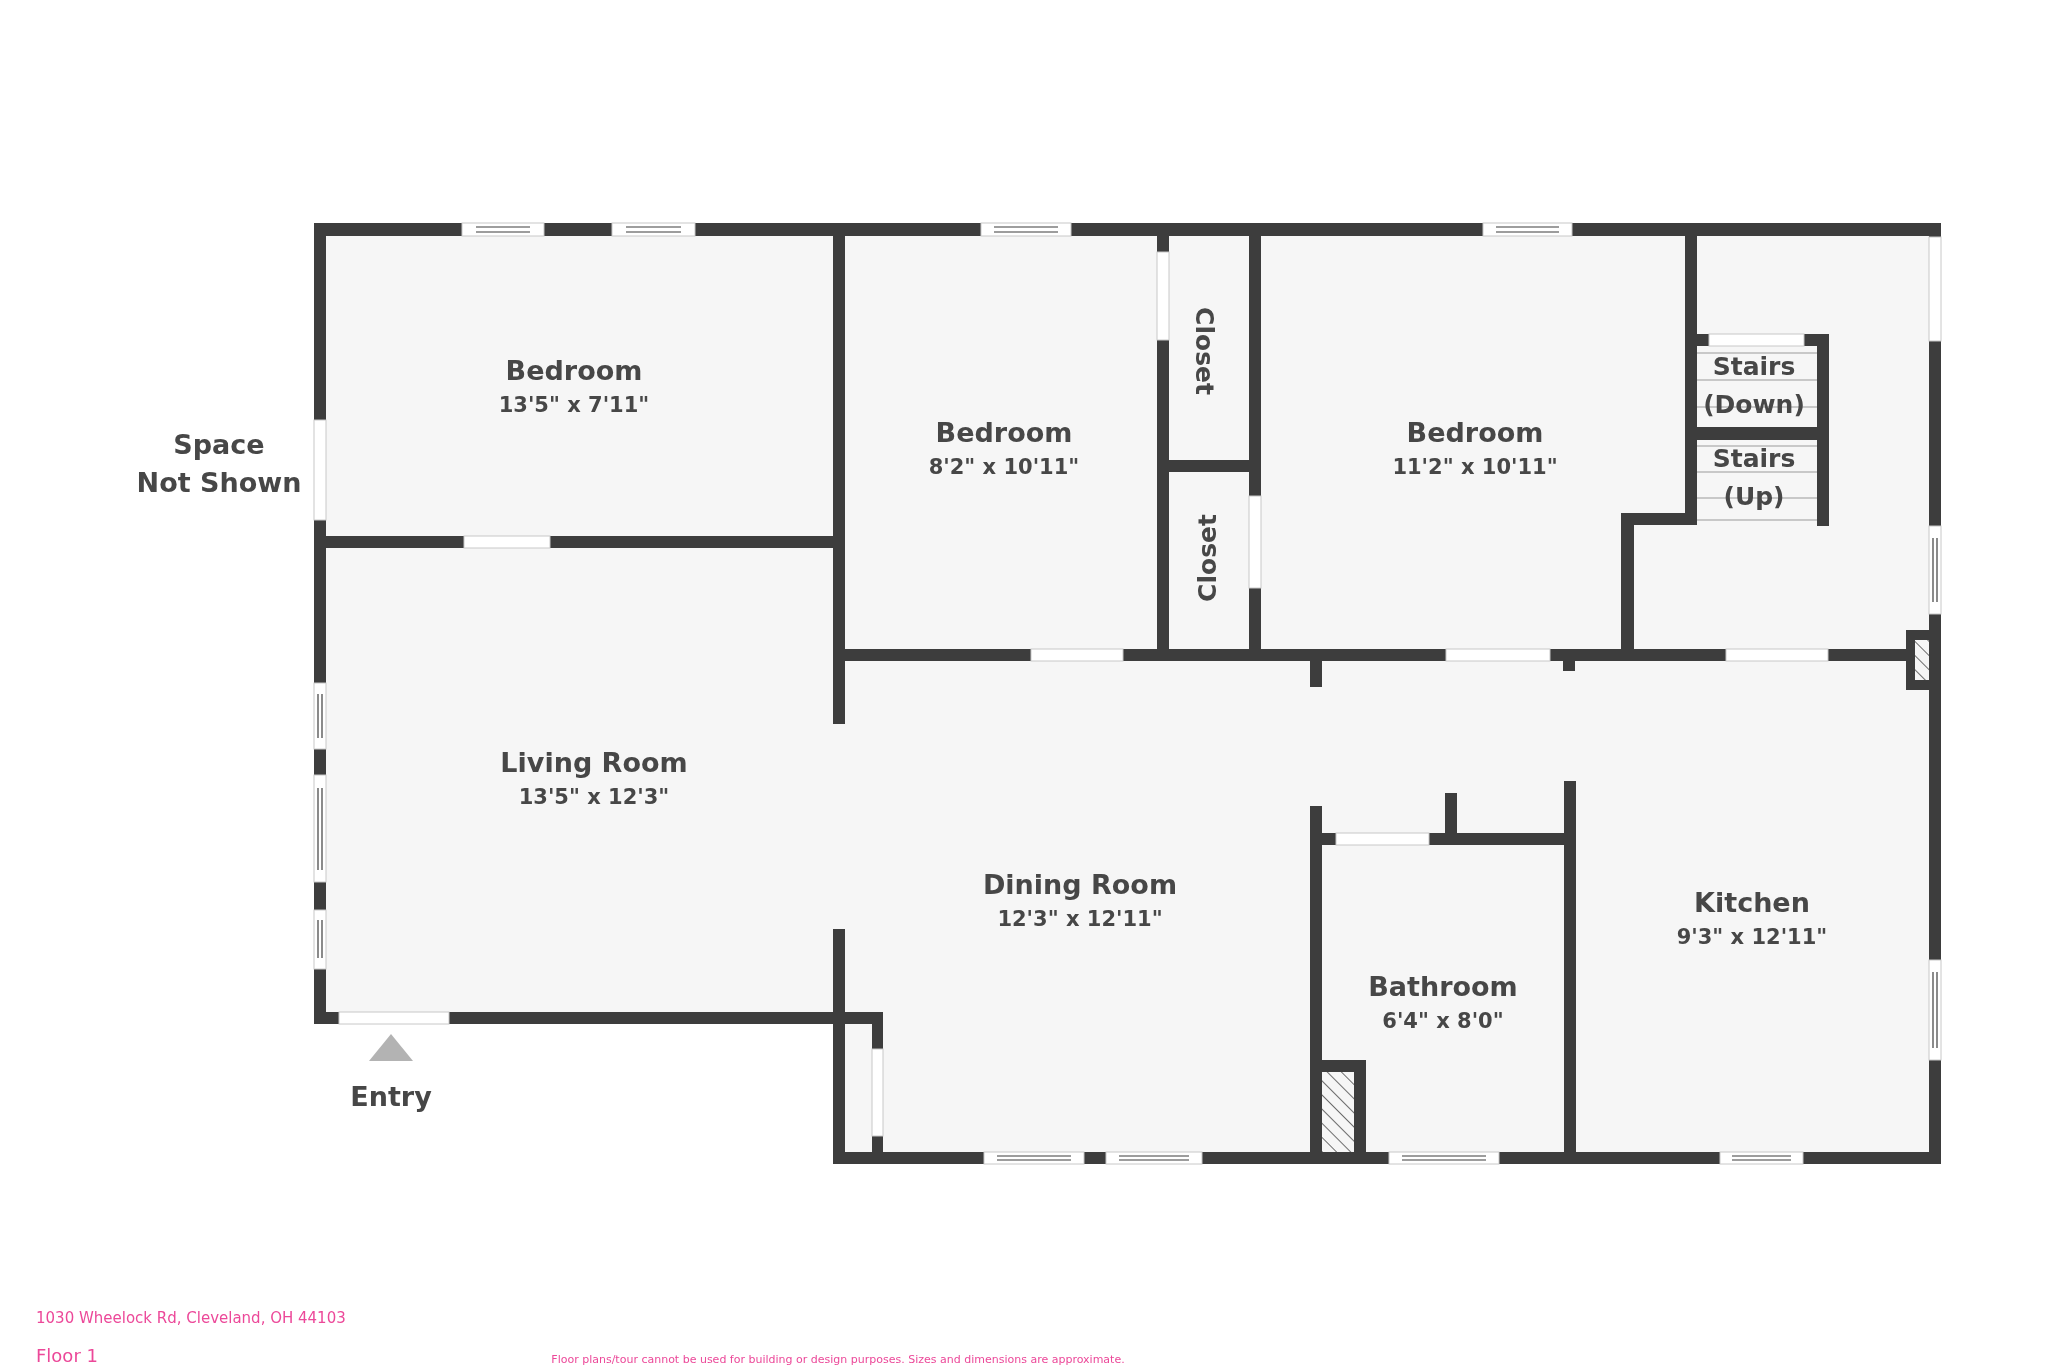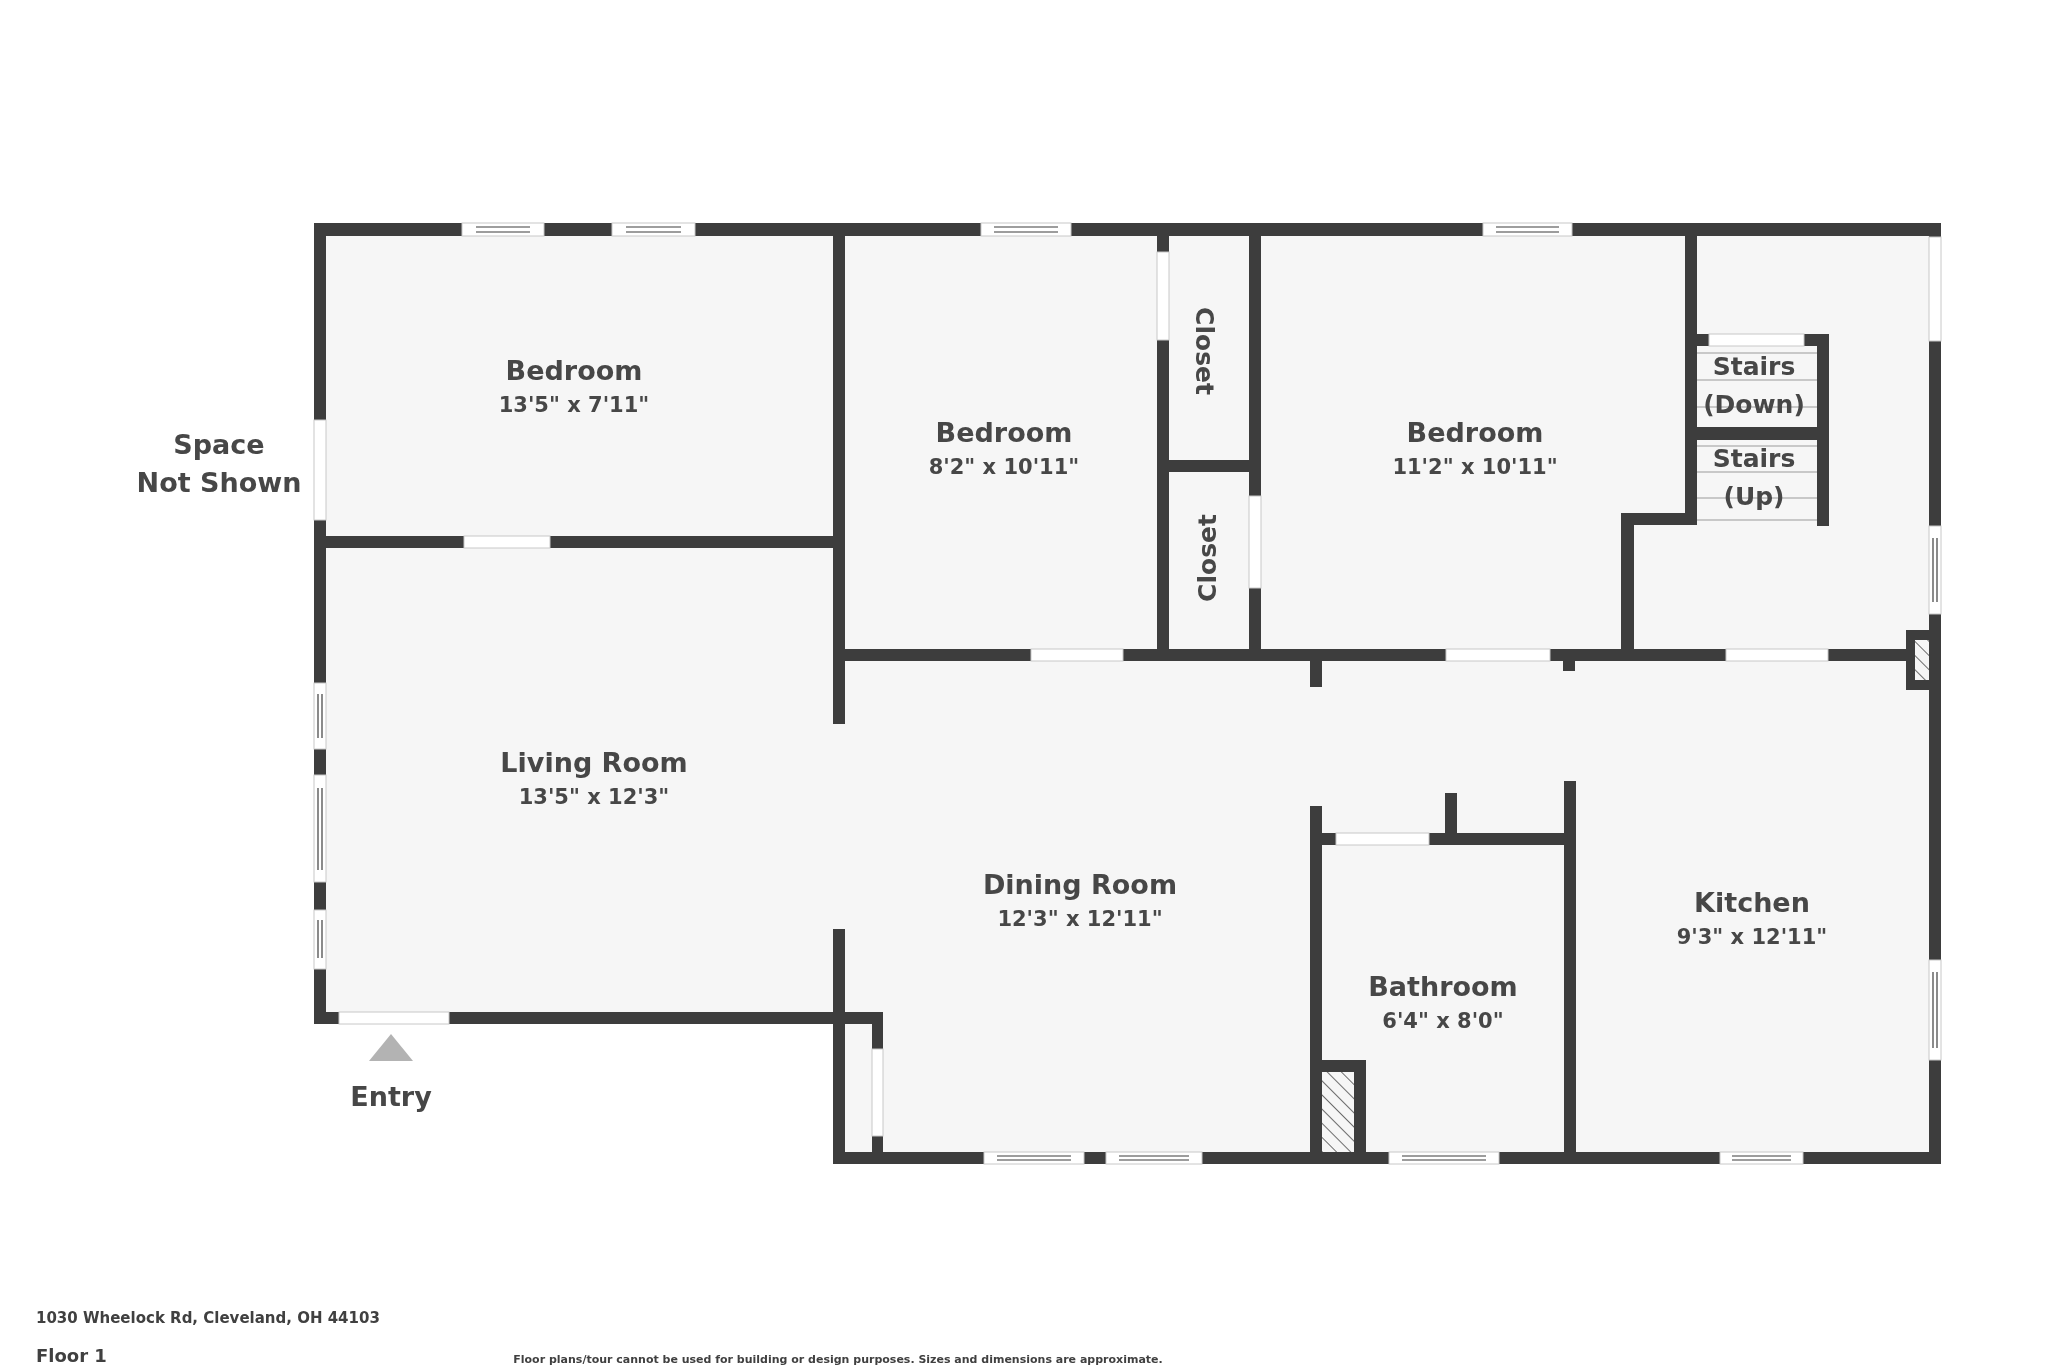--- a/index.html
+++ b/index.html
@@ -3,21 +3,21 @@
 <meta charset="utf-8">
 <style>
   html, body { margin: 0; padding: 0; background: #ffffff; }
   body { width: 2048px; height: 1365px; position: relative; overflow: hidden;
          font-family: "DejaVu Sans", "Liberation Sans", sans-serif; color: #474747; }
   svg.plan { position: absolute; left: 0; top: 0; }
   .room-label { font-family: "DejaVu Sans", sans-serif; font-weight: bold; fill: #474747; }
   .room-name { font-size: 27px; }
   .room-dim { font-size: 21px; }
   .small-name { font-size: 25px; }
-  .footer-text { position: absolute; font-family: "DejaVu Sans", sans-serif; font-weight: bold; color: #404040; }
+  .footer-text { position: absolute; font-family: "DejaVu Sans", sans-serif; font-weight: normal; color: #ec4899; }
   #address { left: 36px; top: 1309px; font-size: 15px; }
   #floor { left: 36px; top: 1345px; font-size: 18px; }
   #disclaimer { left: 0; width: 1676px; text-align: center; top: 1353px; font-size: 11px; padding-left: 0; }
   .wall { fill: #3d3d3d; }
   .floor { fill: #f6f6f6; }
   .opening { fill: #ffffff; stroke: #c8c8c8; stroke-width: 1; }
   .win-line { stroke: #3d3d3d; stroke-width: 1.2; fill: none; }
 </style>
 </head>
 <body>

